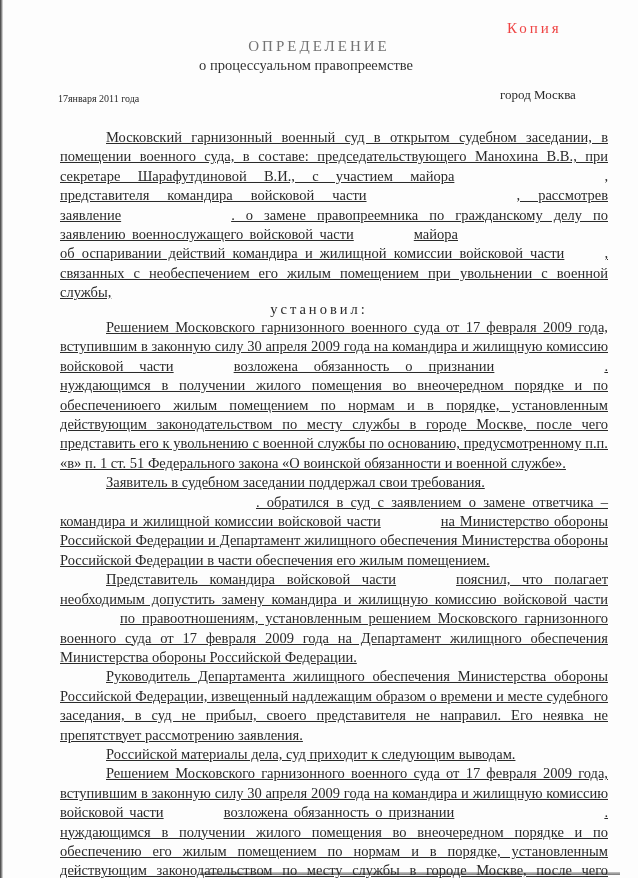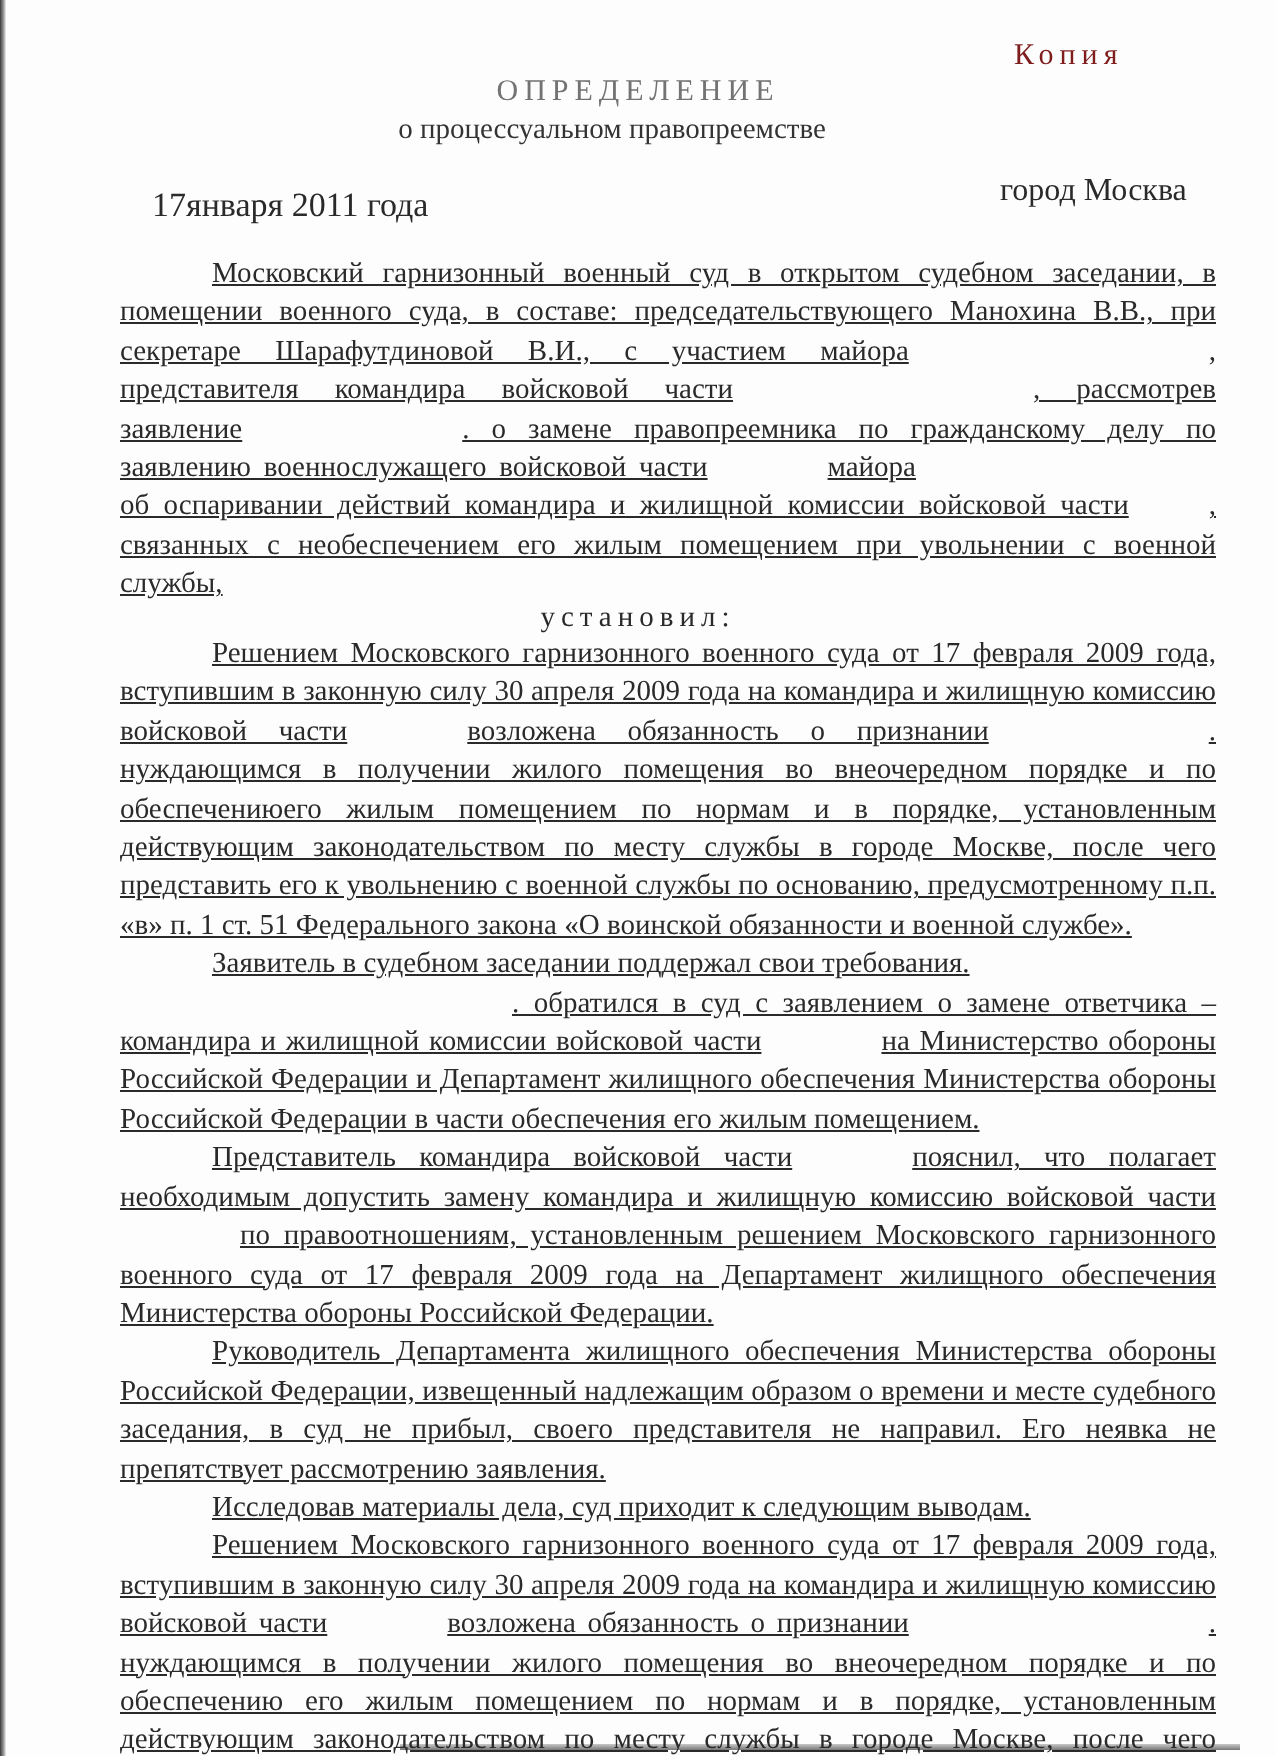--- a/index.html
+++ b/index.html
@@ -18,35 +18,35 @@
     position: absolute; left: 0; top: 0; width: 3px; height: 878px;
     background: linear-gradient(to right, #3a3a3a, #9a9a9a 60%, #f0f0f0);
   }
   .scan-edge-bottom {
     position: absolute; left: 200px; top: 872px; width: 420px; height: 3px;
     background: linear-gradient(to bottom, #bbbbbb, #555555);
     opacity: 0.8;
   }
   .kopiya {
     position: absolute; left: 507px; top: 20px;
-    font-size: 15px; letter-spacing: 3px; color: #7f1d1d;
+    font-size: 15px; letter-spacing: 3px; color: #ef4444;
   }
   .title {
     position: absolute; left: 0; width: 638px; top: 38px;
     text-align: center; font-size: 15px; letter-spacing: 3px; color: #737373;
   }
   .subtitle {
     position: absolute; left: 0; width: 612px; top: 57px;
     text-align: center; font-size: 14.5px; color: #333;
   }
   .date {
-    position: absolute; left: 76px; top: 93px; font-size: 17px;
+    position: absolute; left: 58px; top: 93px; font-size: 10px;
   }
   .city {
-    position: absolute; left: 500px; top: 87px; font-size: 16px;
+    position: absolute; left: 500px; top: 87px; font-size: 13px;
   }
   .body-text {
     position: absolute; left: 60px; width: 548px;
     font-size: 14.5px; line-height: 19.4px;
     text-align: justify;
   }
   .body-text p { margin: 0; text-indent: 46px; text-decoration: underline; }
   .p-intro { top: 128px; }
   .heading-ust {
     position: absolute; left: 0; width: 638px; top: 301px;
@@ -89,19 +89,19 @@
     <p>
       <span class="gap g150"></span><span>. обратился в суд с заявлением о замене ответчика – командира и жилищной комиссии войсковой части</span><span class="gap g60"></span><span>на Министерство обороны Российской Федерации и Департамент жилищного обеспечения Министерства обороны Российской Федерации в части обеспечения его жилым помещением.</span>
     </p>
     <p>
       <span>Представитель командира войсковой части</span><span class="gap g60"></span><span>пояснил, что полагает необходимым допустить замену командира и жилищную комиссию войсковой части</span><span class="gap g60"></span><span>по правоотношениям, установленным решением Московского гарнизонного военного суда от 17 февраля 2009 года на Департамент жилищного обеспечения Министерства обороны Российской Федерации.</span>
     </p>
     <p>
       <span>Руководитель Департамента жилищного обеспечения Министерства обороны Российской Федерации, извещенный надлежащим образом о времени и месте судебного заседания, в суд не прибыл, своего представителя не направил. Его неявка не препятствует рассмотрению заявления.</span>
     </p>
     <p>
-      <span>Исследовав материалы дела, суд приходит к следующим выводам.</span>
+      <span>Российской материалы дела, суд приходит к следующим выводам.</span>
     </p>
     <p>
       <span>Решением Московского гарнизонного военного суда от 17 февраля 2009 года, вступившим в законную силу 30 апреля 2009 года на командира и жилищную комиссию войсковой части</span><span class="gap g60"></span><span>возложена обязанность о признании</span><span class="gap g150"></span><span>. нуждающимся в получении жилого помещения во внеочередном порядке и по обеспечению его жилым помещением по нормам и в порядке, установленным действующим законодательством по месту службы в городе Москве, после чего представить  его к увольнению с военной службы по</span>
     </p>
   </div>
 </div>
 
 </body></html>

